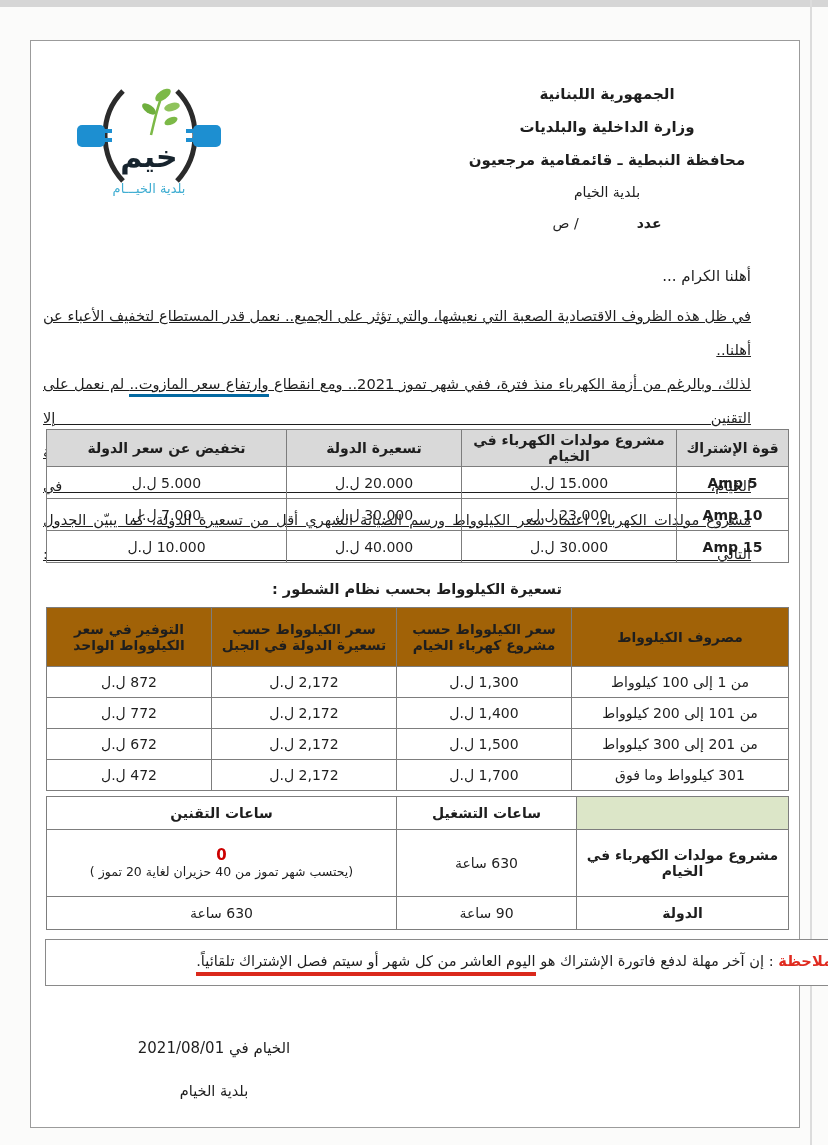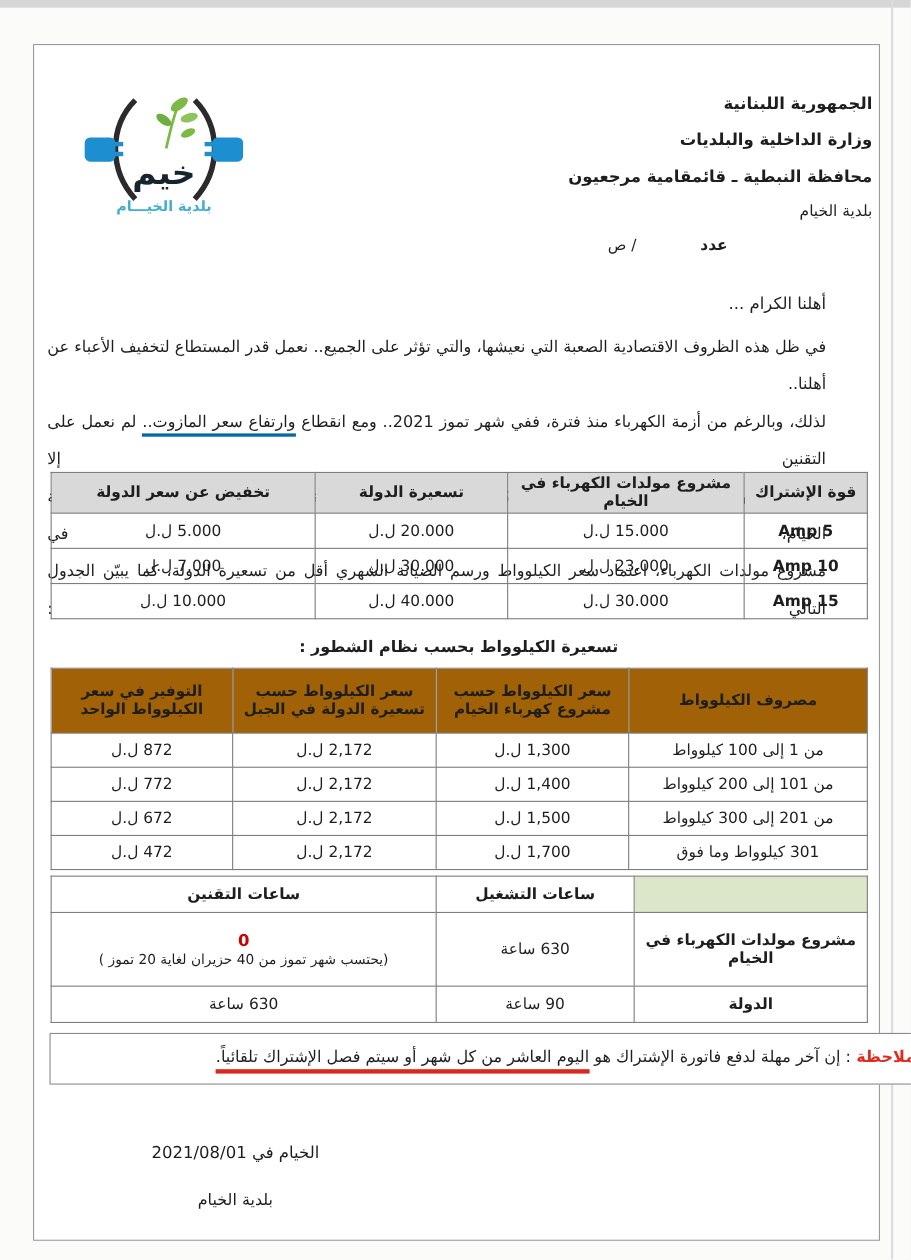--- a/index.html
+++ b/index.html
@@ -4,34 +4,34 @@
 <style>
   html,body{margin:0;padding:0;}
   body{font-family:"DejaVu Sans", sans-serif; background:#ededed;}
   .screen{position:relative; width:828px; height:1145px; background:#fbfbfa; overflow:hidden; direction:rtl; color:#1e1e1e;}
   .scan-top-strip{position:absolute; left:0; top:0; width:828px; height:7px; background:#d6d6d6;}
   .scan-right-line{position:absolute; left:810px; top:0; width:2px; height:1145px; background:#dcdcdc;}
   .page{position:absolute; left:30px; top:40px; width:770px; height:1088px; background:#ffffff; border:1px solid #9b9b9b; box-sizing:border-box;}
 
   
   .gov-header{position:absolute; left:390px; top:44px; width:372px; text-align:center;}
-  .gov-header .line{font-weight:bold; font-size:15px; margin-bottom:15px; white-space:nowrap;text-align:right;}
+  .gov-header .line{font-weight:bold; font-size:15px; margin-bottom:15px; white-space:nowrap;}
   .gov-header .line.small{font-weight:normal; font-size:14px;}
   .number-line{font-size:14px; display:flex; justify-content:center; gap:58px; margin-top:2px;}
   .number-line .num-label{font-weight:bold;}
 
   
   .logo{position:absolute; left:28px; top:42px; width:180px; height:128px;}
   .logo svg{display:block;}
-  .logo-banner{margin-top:-6px; text-align:center; font-size:13px; font-weight:bold; color:#41aed2; letter-spacing:1px;}
+  .logo-banner{margin-top:-6px; text-align:center; font-size:13px; font-weight:normal; color:#41aed2; letter-spacing:1px;}
 
   
   .greeting{position:absolute; left:12px; top:226px; width:708px; text-align:right; font-size:15px;}
   .para{position:absolute; left:12px; top:258px; width:708px; font-size:14.6px;}
-  .para .pline{line-height:34px; text-align:justify; text-align-last:justify; white-space:normal;}
+  .para .pline{line-height:34px; text-align:justify; text-align-last:justify; white-space:normal;text-decoration:underline;}
   .red-underline{border-bottom:3px solid #0369a1; padding-bottom:2px;}
 
   
   table{border-collapse:collapse; table-layout:fixed; width:742px; font-size:14px;}
   td,th{border:1px solid #7d7d7d; text-align:center; vertical-align:middle; padding:2px 4px; overflow:hidden;}
   th{font-weight:bold;}
   .tbl-wrap{position:absolute; left:15px;}
   .t1-wrap{top:388px;}
   .t1-title{background:#dce6c8; font-weight:bold; height:28px; font-size:14.5px;}
   .t1 th{background:#d9d9d9; height:32px; font-size:14px;margin-top:39px;}

